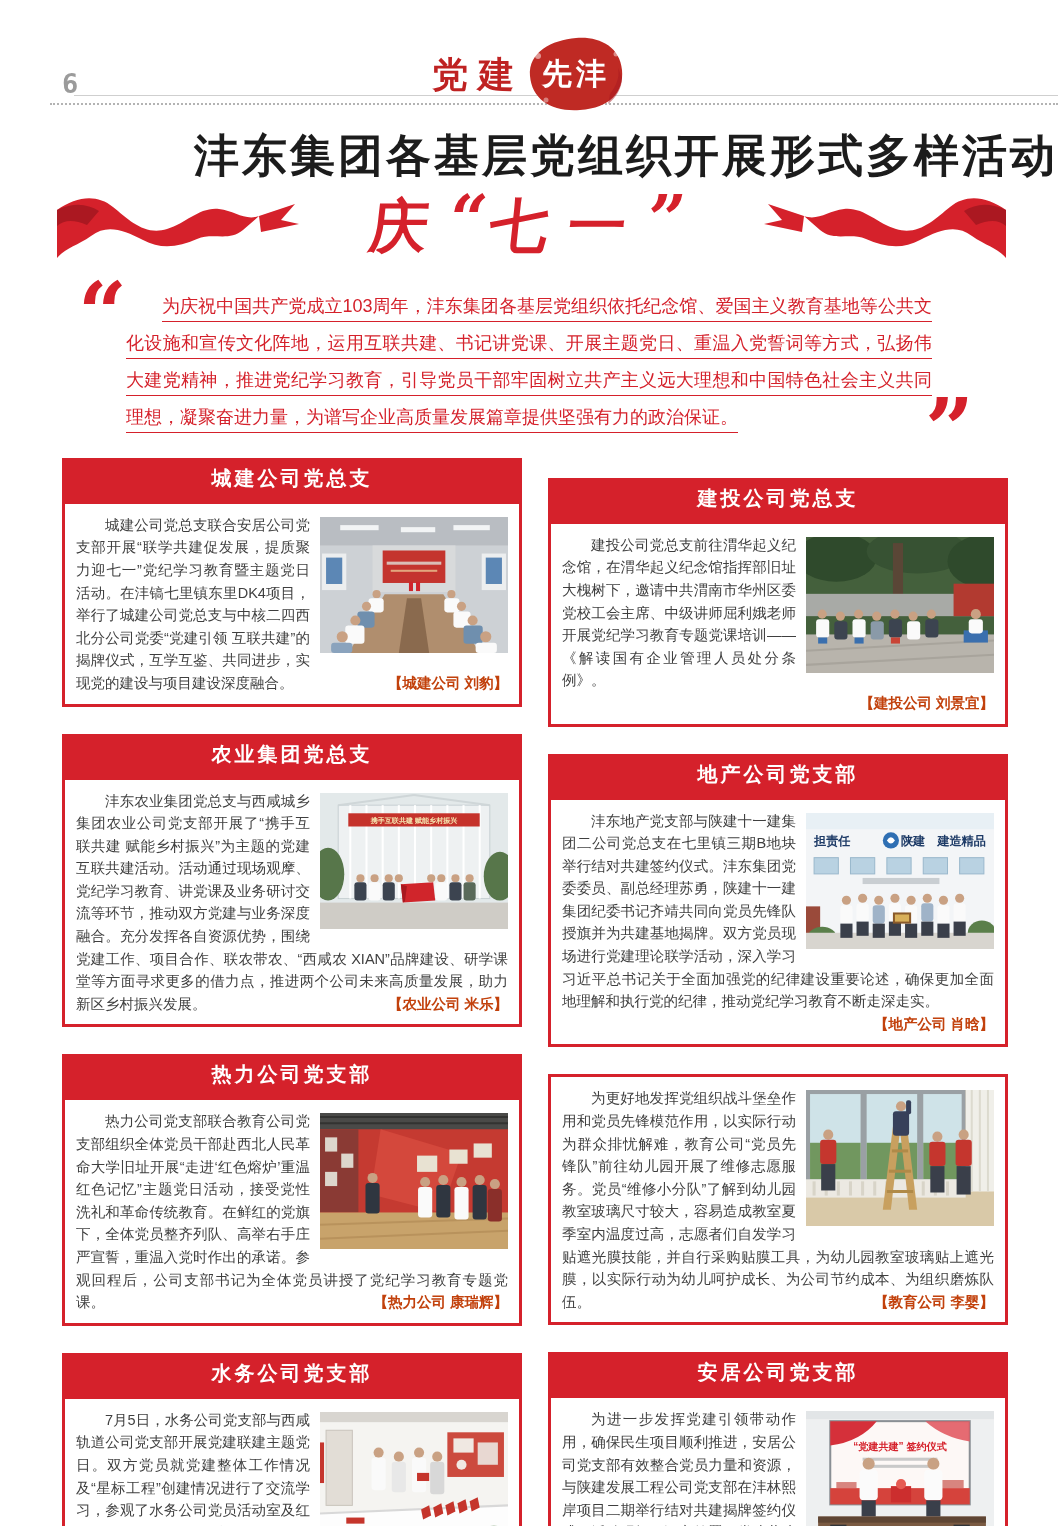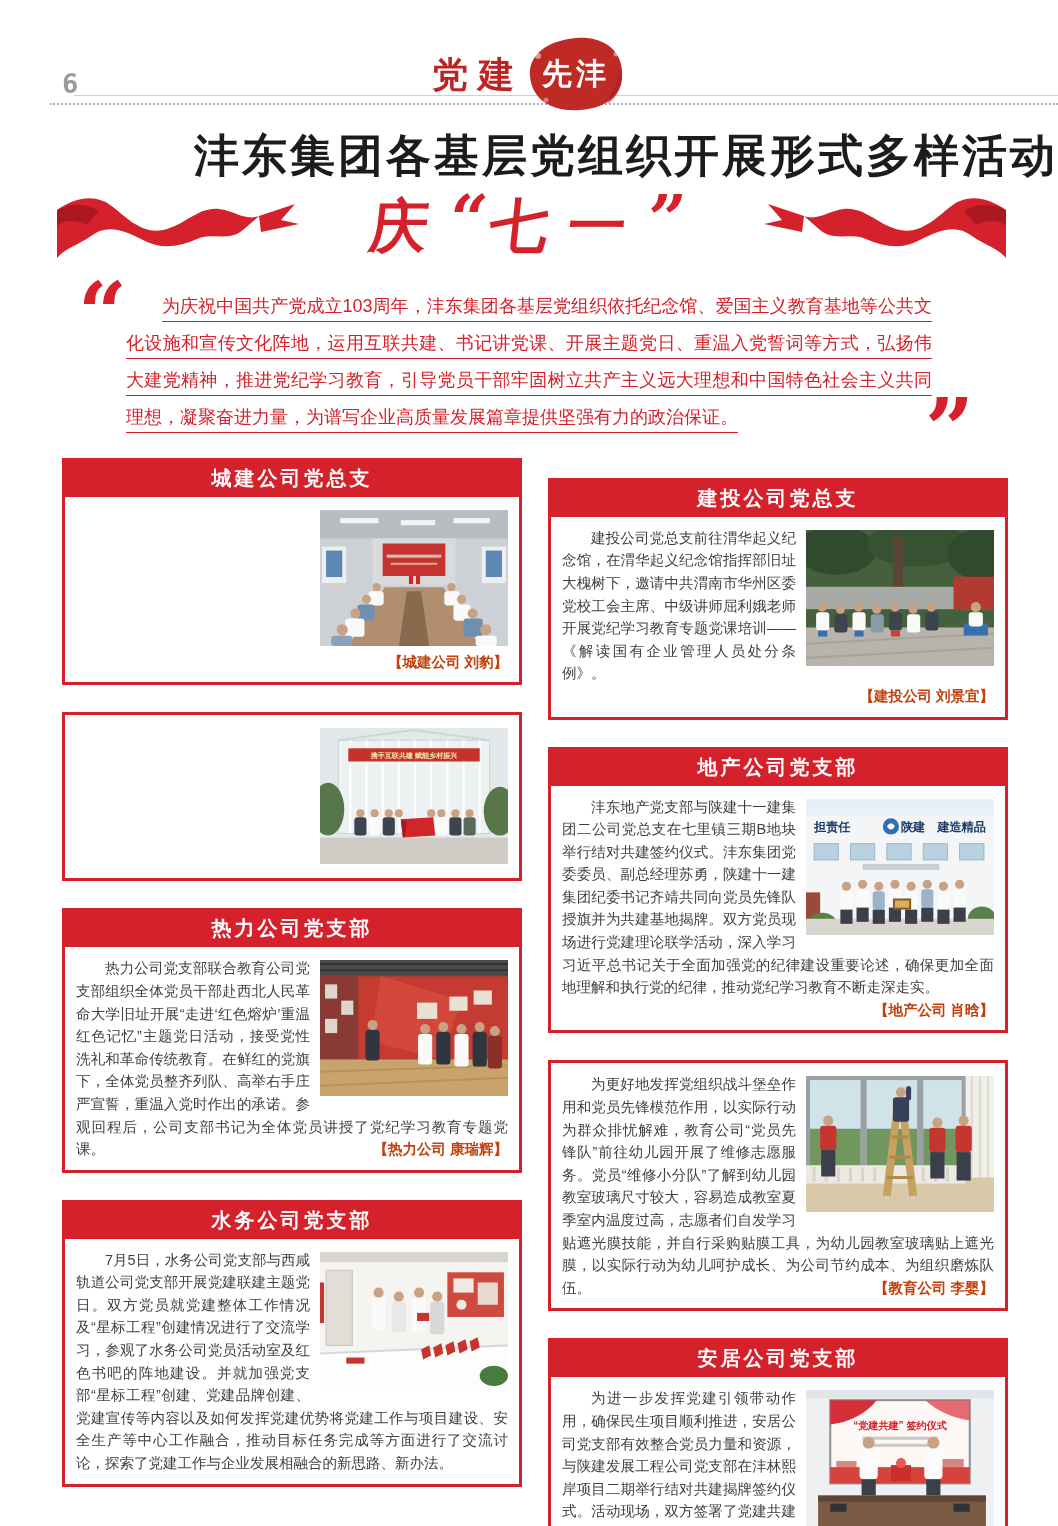--- a/index.html
+++ b/index.html
@@ -58,21 +58,21 @@
     font-weight:bold; font-size:85px; line-height:1;
   }
   .quote-open  { left:-48px; top:-18px; }
   .quote-close { right:-42px; bottom:-36px; }
   
   .columns { display:flex; padding:0 50px 0 62px; margin-top:22px; gap:26px; }
   .col { width:460px; }
   .card { border:3px solid #d5212b; margin-bottom:27px; background:#fff; }
   .card-header {
     background:#d5212b; color:#ffffff; text-align:center;
-    font-size:20px; font-weight:bold; letter-spacing:3px; padding:4px 0 5px;
+    font-size:20px; font-weight:bold; letter-spacing:3px; padding:4px 0 12px;
   }
   .card-body {
     padding:10px 11px 9px; font-size:14.5px; line-height:22.6px;
     color:#3f3f3f; text-align:justify; overflow:hidden;
   }
   .photo {
     float:right; width:188px; height:136px; margin:3px 0 5px 10px; display:block;
     background:#e8e8e8;
   }
   .para { text-indent:2em; }
@@ -164,25 +164,26 @@
               <circle cx="130" cy="76" r="4" fill="#c9a183"></circle>
                 <rect x="123" y="80" width="15" height="14" rx="3" fill="#fafafa"></rect>
               <circle cx="140" cy="88" r="4.5" fill="#c9a183"></circle>
                 <rect x="132" y="93" width="17" height="16" rx="3" fill="#fafafa"></rect>
               <circle cx="151" cy="102" r="5" fill="#c9a183"></circle>
                 <rect x="142" y="107" width="19" height="18" rx="3" fill="#6f8fae"></rect>
               <circle cx="164" cy="118" r="5.5" fill="#c9a183"></circle>
                 <rect x="154" y="124" width="21" height="10" rx="3" fill="#fafafa"></rect>
             </g>
           </svg>
-          <p class="para"><span class="byline">【城建公司 刘豹】</span></p>
-        </div>
-      </div>
-
-      <div class="card">
+          <p class="para"><span>城建公司党总支联合安居公司党支部开展“联学共建促发展，提质聚力迎七一”党纪学习教育暨主题党日活动。在沣镐七里镇东里DK4项目，举行了城建公司党总支与中核二四西北分公司党委“党建引领 互联共建”的揭牌仪式，互学互鉴、共同进步，实现党的建设与项目建设深度融合。</span><span class="byline">【城建公司 刘豹】</span></p>
+        </div>
+      </div>
+
+      <div class="card">
+        <div class="card-header">农业集团党总支</div>
         <div class="card-body">
           <svg class="photo" viewBox="0 0 186 134" preserveAspectRatio="none">
             <rect width="186" height="134" fill="#e3e9ea"></rect>
             <rect x="18" y="12" width="150" height="92" fill="#eef1f2" stroke="#c8d0d3"></rect>
             <g stroke="#ffffff" stroke-width="2">
               <line x1="30" y1="12" x2="30" y2="104"></line>
                 <line x1="46" y1="12" x2="46" y2="104"></line>
                 <line x1="62" y1="12" x2="62" y2="104"></line>
                 <line x1="78" y1="12" x2="78" y2="104"></line>
                 <line x1="94" y1="12" x2="94" y2="104"></line>
@@ -210,20 +211,21 @@
               <circle cx="134" cy="84" r="4" fill="#c9a183"></circle>
                 <rect x="128" y="88" width="12" height="18" rx="3" fill="#3c4450"></rect>
               <circle cx="148" cy="84" r="4" fill="#c9a183"></circle>
                 <rect x="142" y="88" width="12" height="18" rx="3" fill="#5a6a5a"></rect>
             </g>
             <polygon points="80,90 112,88 114,106 82,108" fill="#d0252b"></polygon>
             <polygon points="80,90 86,92 84,107 82,108" fill="#a8181f"></polygon>
             <circle cx="78" cy="84" r="4" fill="#c9a183"></circle>
               <circle cx="110" cy="84" r="4" fill="#c9a183"></circle>
           </svg>
+          <p class="para"><span>沣东农业集团党总支与西咸城乡集团农业公司党支部开展了“携手互联共建 赋能乡村振兴”为主题的党建互联共建活动。活动通过现场观摩、党纪学习教育、讲党课及业务研讨交流等环节，推动双方党建与业务深度融合。充分发挥各自资源优势，围绕党建工作、项目合作、联农带农、“西咸农 XIAN”品牌建设、研学课堂等方面寻求更多的借力点，推进两个公司未来高质量发展，助力新区乡村振兴发展。</span><span class="byline">【农业公司 米乐】</span></p>
         </div>
       </div>
 
       <div class="card">
         <div class="card-header">热力公司党支部</div>
         <div class="card-body">
           <svg class="photo" viewBox="0 0 186 134" preserveAspectRatio="none">
             <rect width="186" height="134" fill="#c53a31"></rect>
             <rect width="186" height="16" fill="#4a4a48"></rect>
             <line x1="0" y1="4" x2="186" y2="4" stroke="#333331" stroke-width="2"></line>

